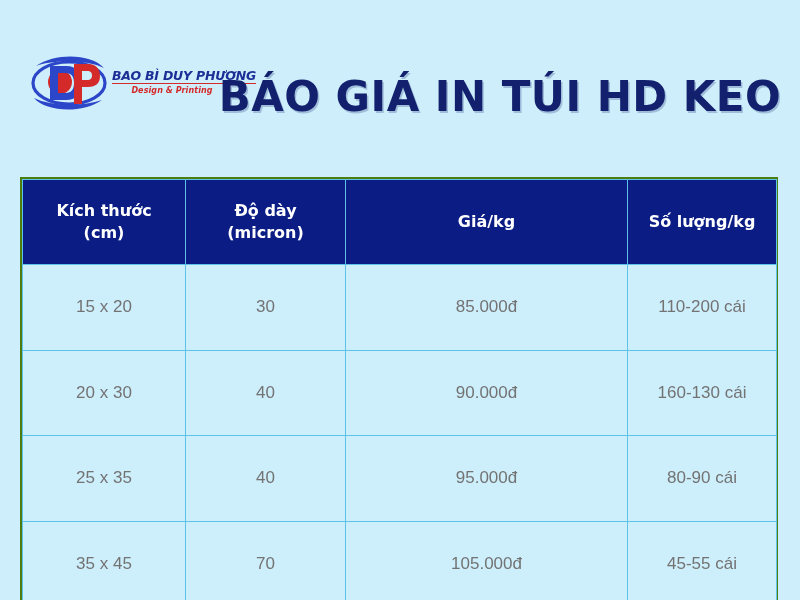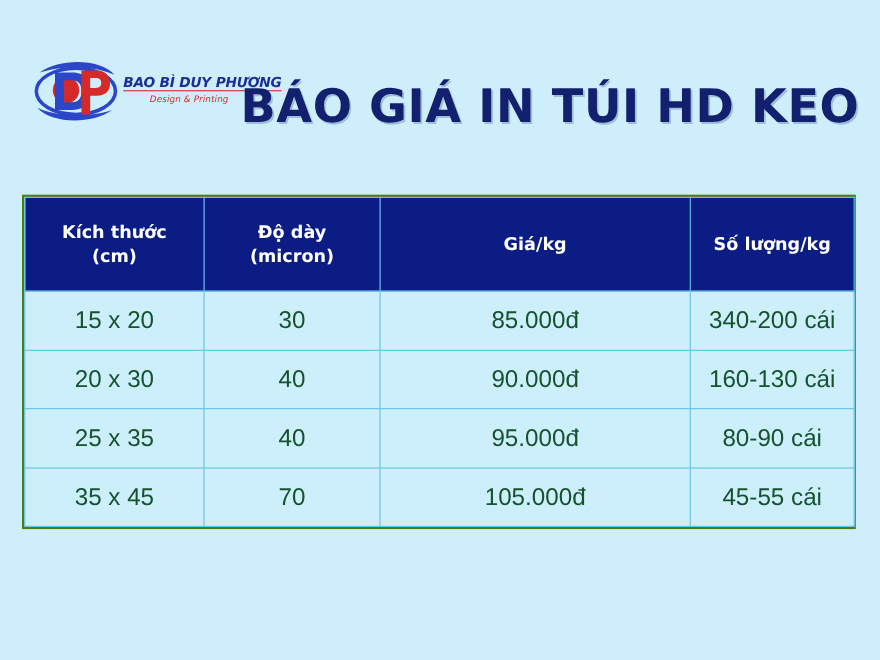--- a/index.html
+++ b/index.html
@@ -59,21 +59,21 @@
     letter-spacing: -0.2px;
     color: #1b2f96;
     white-space: nowrap;
     line-height: 1.05;
     border-bottom: 1.5px solid #d42a2a;
     padding-bottom: 1px;
     display: inline-block;
   }
   .brand-tag {
     font-family: "DejaVu Sans", sans-serif;
-    font-weight: normal;
+    font-weight: bold;
     font-style: italic;
     font-size: 8px;
     color: #d42a2a;
     white-space: nowrap;
     margin-top: 2px;
     letter-spacing: 0.1px;
   }
 
   .title {
     position: absolute;
@@ -121,25 +121,25 @@
     font-family: "DejaVu Sans", sans-serif;
     font-weight: bold;
     font-size: 16px;
     height: 84px;
     line-height: 1.35;
     padding: 0 6px;
     border-color: #5fc3e8;
   }
   table.price tbody td {
     background: #cdeefb;
-    color: #14532d;
+    color: #737373;
     font-family: "Liberation Sans", sans-serif;
-    font-size: 22px;
+    font-size: 17px;
     height: 52.5px;
-    padding: 0 6px;
+    padding: 16px 6px;
   }
   .col-1 { width: 163px; }
   .col-2 { width: 160px; }
   .col-3 { width: 282px; }
   .col-4 { width: 149px; }
   .hdr-line { display: block; }
 </style>
 </head>
 <body>
 
@@ -194,21 +194,21 @@
           <th>
             <span class="hdr-line">Số lượng/kg</span>
           </th>
         </tr>
       </thead>
       <tbody>
         <tr>
           <td>15 x 20</td>
           <td>30</td>
           <td>85.000đ</td>
-          <td>340-200 cái</td>
+          <td>110-200 cái</td>
         </tr>
         <tr>
           <td>20 x 30</td>
           <td>40</td>
           <td>90.000đ</td>
           <td>160-130 cái</td>
         </tr>
         <tr>
           <td>25 x 35</td>
           <td>40</td>

